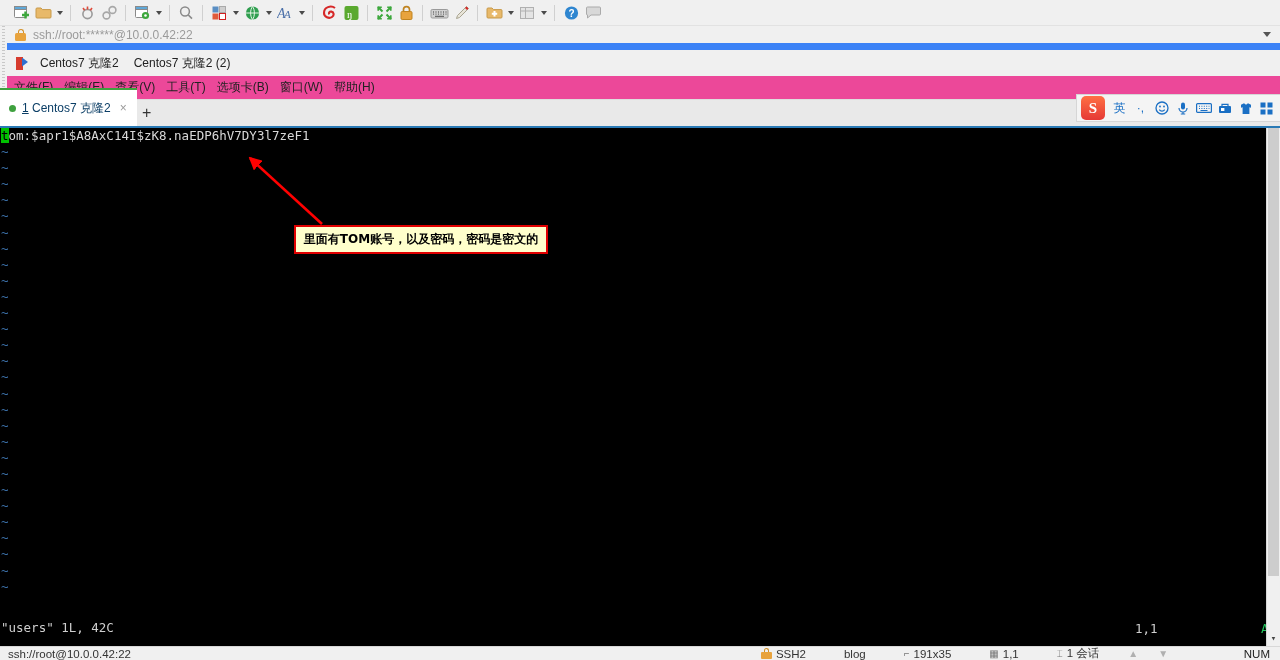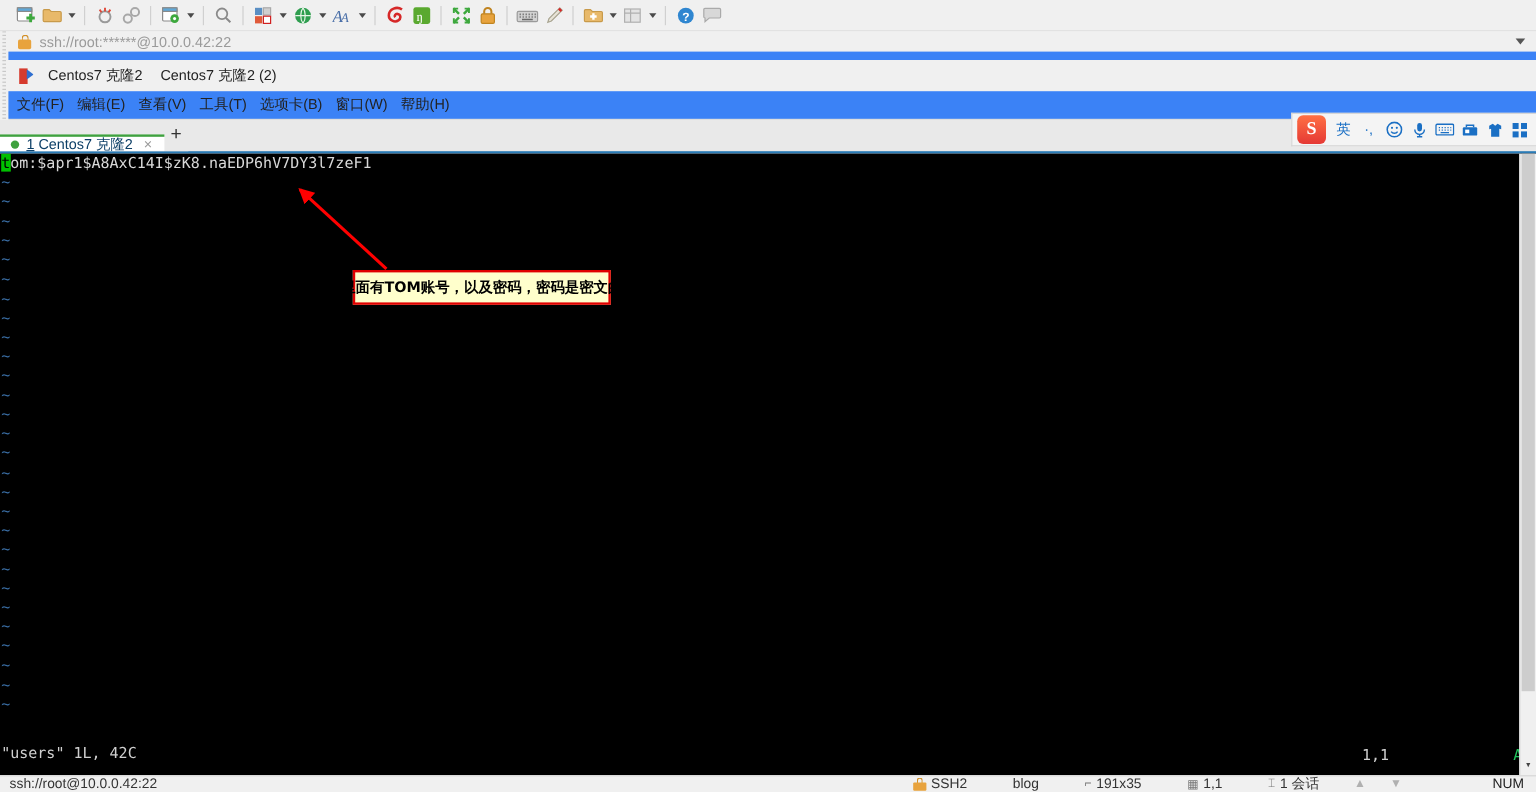--- a/index.html
+++ b/index.html
@@ -72,32 +72,32 @@
     padding-left: 14px; flex: none; gap: 0;
   }
   .bk-flag { width: 15px; height: 13px; position: relative; margin-right: 9px; flex: none; }
   .bk-flag .r { position: absolute; left: 2px; top: 0; width: 7px; height: 13px; background: #d63b2e; }
   .bk-flag .b { position: absolute; left: 8px; top: 1px; width: 6px; height: 9px; background: #2f6fd0;
                 clip-path: polygon(0 0, 100% 50%, 0 100%); }
   .bk-item { font-size: 12px; color: #222; padding: 0 13px 0 2px; white-space: nowrap; }
 
   
   .menubar {
-    height: 24px; background: #3b82f6; display: flex; align-items: center;
+    height: 24px; background: #ec4899; display: flex; align-items: center;
     padding-left: 14px; flex: none; border-bottom: 1px solid #dedede;
   }
   .menu-item { font-size: 12px; color: #222; padding: 0 11px 0 0; white-space: nowrap; }
 
   
   .tabstrip {
     height: 28px; background: #e9e9e9; display: flex; align-items: flex-end;
     flex: none; position: relative; border-bottom: 2px solid #2a7ab5;
   }
   .tab {
-    height: 14px; display: flex; align-items: center; gap: 6px;
+    height: 38px; display: flex; align-items: center; gap: 6px;
     padding: 0 7px 0 9px; background: #ffffff;
     border-top: 2px solid #3fa13f; position: relative;
   }
   .tab .dot { width: 7px; height: 7px; border-radius: 50%; background: #3fa13f; flex: none; }
   .tab .label { font-size: 12px; color: #0b3e66; white-space: nowrap; }
   .tab .label u { text-decoration: underline; }
   .tab .close {
     font-size: 12px; color: #9a9a9a; width: 13px; text-align: center; line-height: 1;
   }
   .tab-add {
@@ -153,21 +153,21 @@
   }
   .term-scroll .down-arrow {
     position: absolute; left: 0; right: 0; bottom: 2px; height: 12px;
     display: flex; align-items: center; justify-content: center;
     font-size: 9px; color: #444;
   }
 
   
   .anno-svg { position: absolute; left: 0; top: 0; width: 1280px; height: 660px; pointer-events: none; z-index: 8; }
   .callout {
-    position: absolute; left: 294px; top: 225px; width: 215px; height: 29px;
+    position: absolute; left: 294px; top: 225px; width: 254px; height: 29px;
     background: #ffffcc; border: 2px solid #e00000;
     display: flex; align-items: center; justify-content: center;
     font-size: 12px; font-weight: bold; color: #000; z-index: 9;
     font-family: "DejaVu Sans", sans-serif; white-space: nowrap;
   }
 
   
   .statusbar {
     height: 14px; background: #f0f0f0; border-top: 1px solid #d8d8d8;
     display: flex; align-items: center; flex: none; font-size: 11.5px; color: #333;

